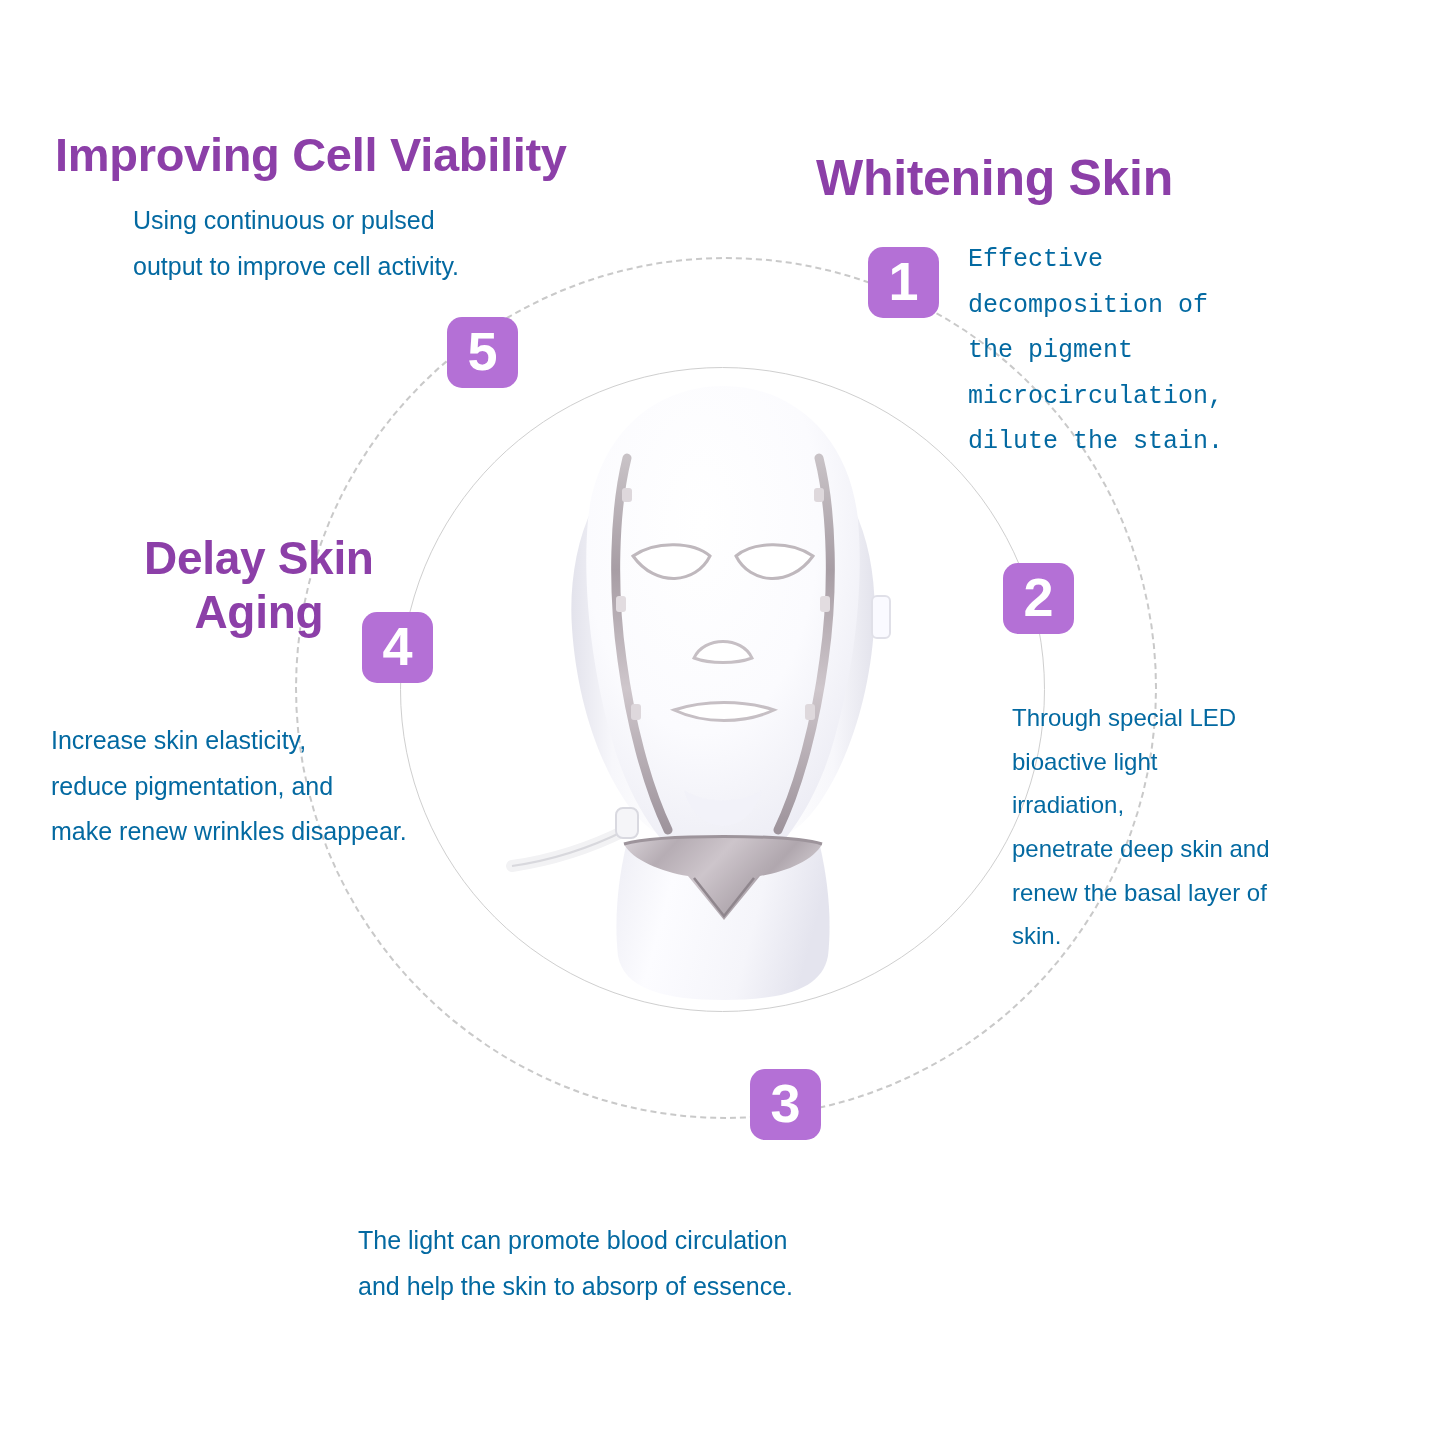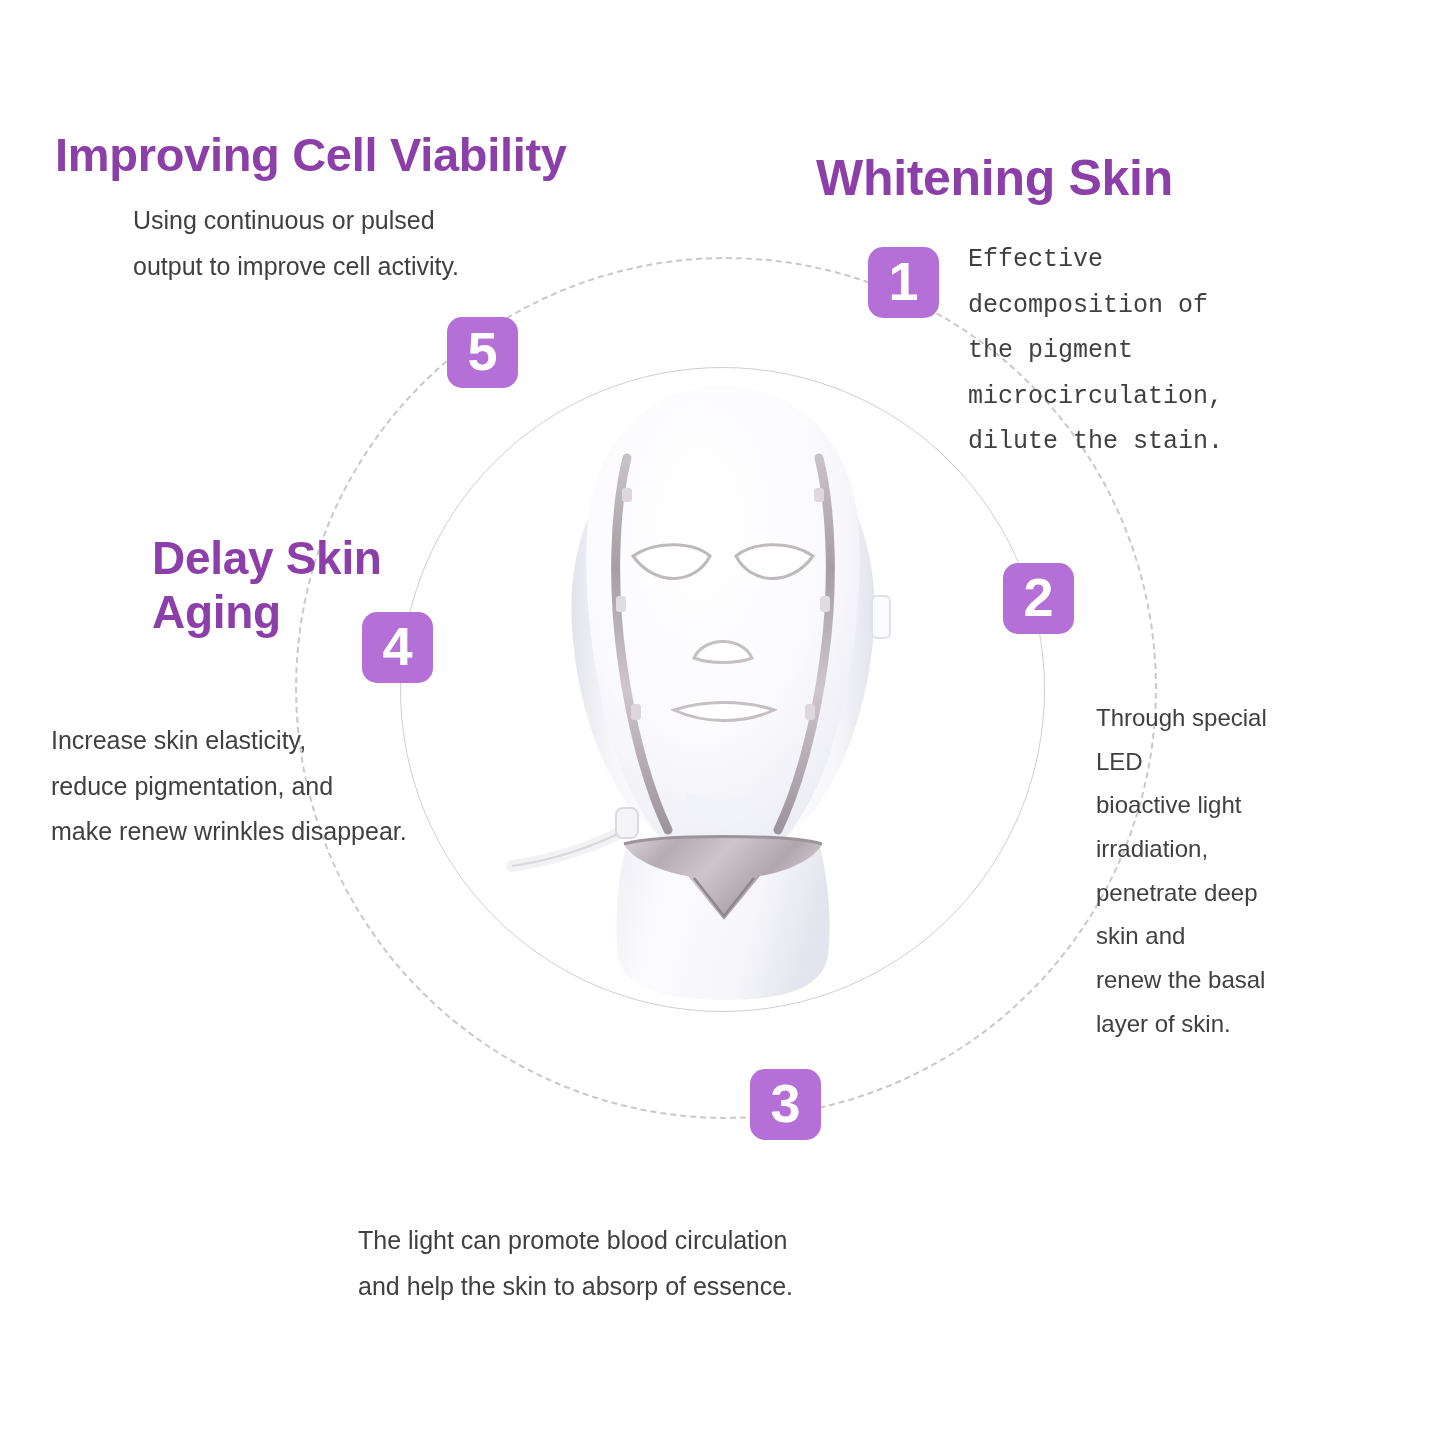--- a/index.html
+++ b/index.html
@@ -55,41 +55,41 @@
     position: absolute;
     color: #8c3fa8;
     font-weight: bold;
     letter-spacing: -0.3px;
     line-height: 1.18;
     white-space: pre-line;
     margin: 0;
   }
   .body {
     position: absolute;
-    color: #404040;
+    color: #0369a1;
     font-size: 25px;
     line-height: 1.82;
     margin: 0;
     white-space: pre-line;
   }
 
   
   #h-5 { left: 55px;  top: 127px; font-size: 47px; }
   #b-5 { left: 133px; top: 198px; font-size: 25px; }
 
   
   #h-1 { left: 799px; top: 149px; font-size: 50px; margin-left: 17px; }
   #b-1 { left: 968px; top: 237px; font-size: 25px; font-family: Liberation Mono, monospace; }
 
   
   #h-2 { left: 1107px; top: 519px; font-size: 44px; }
-  #b-2 { left: 1096px; top: 696px; font-size: 24px; text-align: left; }
-
-  
-  #h-4 { left: 152px; top: 531px; font-size: 46px; }
+  #b-2 { left: 1012px; top: 696px; font-size: 24px; text-align: left; }
+
+  
+  #h-4 { left: 144px; top: 531px; font-size: 46px; text-align: center; }
   #b-4 { left: 51px;  top: 718px; font-size: 25px; }
 
   
   #h-3 { left: 318px; top: 1073px; font-size: 47px; }
   #b-3 { left: 358px; top: 1218px; font-size: 25px; }
 
   
   .badge {
     position: absolute;
     width: 71px;

